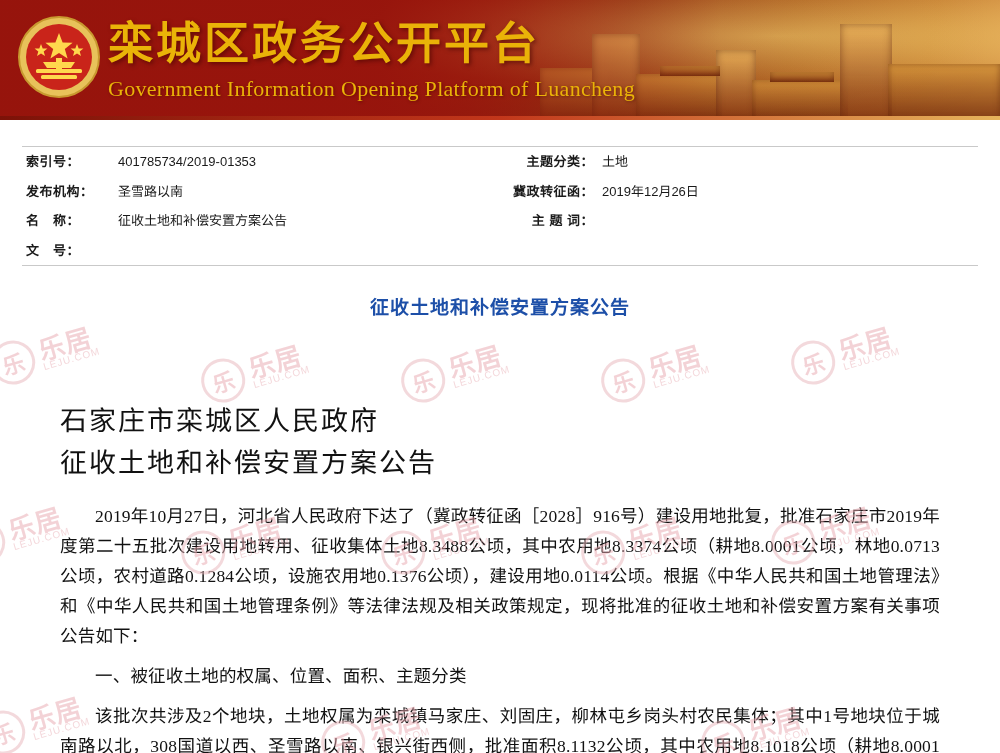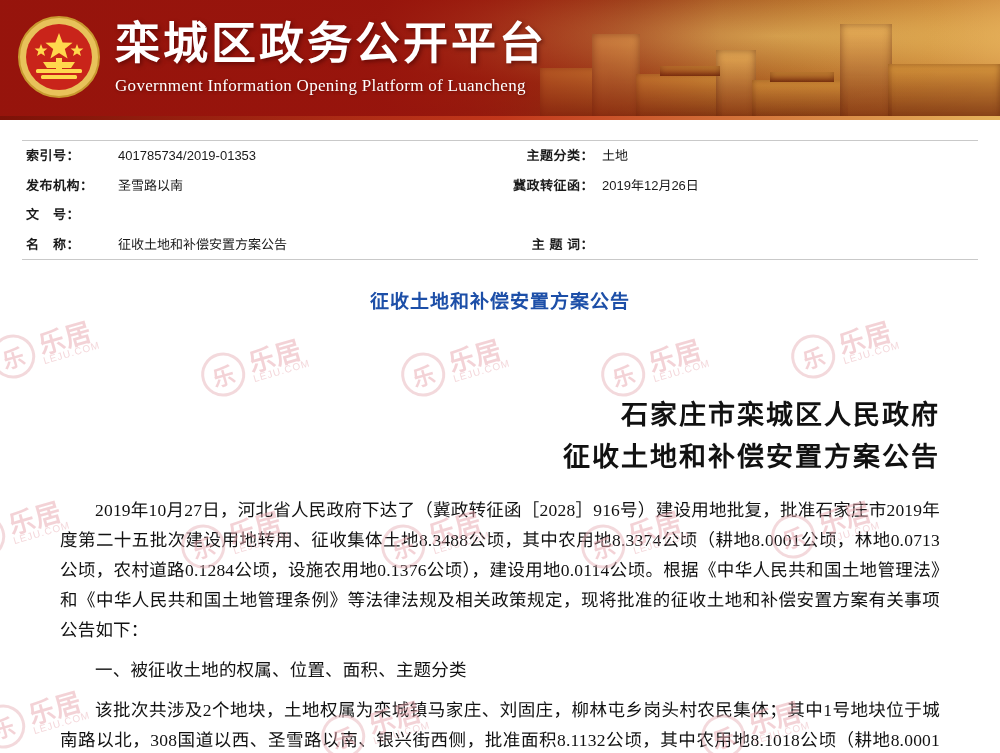--- a/index.html
+++ b/index.html
@@ -67,43 +67,43 @@
     position: absolute;
     left: 16px;
     top: 14px;
     width: 86px;
     height: 86px;
   }
   .emblem svg { display: block; }
 
   .banner-titles {
     position: absolute;
-    left: 115px;
+    left: 108px;
     top: 16px;
-    color: #ffffff;
+    color: #eab308;
   }
   .banner-title-cn {
     font-family: "Liberation Serif", "DejaVu Serif", serif;
     font-size: 45px;
     font-weight: bold;
     letter-spacing: 3px;
     line-height: 1.25;
     text-shadow: 2px 2px 4px rgba(60,0,0,0.55);
   }
   .banner-title-en {
     font-family: "Liberation Serif", "DejaVu Serif", serif;
-    font-size: 17px;
+    font-size: 22px;
     letter-spacing: 0.3px;
     margin-top: 4px;
     text-shadow: 1px 1px 3px rgba(60,0,0,0.5);
   }
 
   
   .meta-wrap {
-    padding: 20px 22px 0 22px;
+    padding: 26px 22px 0 22px;
   }
   table.meta {
     width: 956px;
     border-collapse: collapse;
     font-family: "Liberation Sans", "DejaVu Sans", sans-serif;
     font-size: 13px;
     color: #1a1a1a;
     border-top: 1px solid #c9c9c9;
     border-bottom: 1px solid #c9c9c9;
   }
@@ -140,23 +140,23 @@
     text-align: center;
     color: #1d4fa8;
     font-size: 19px;
     font-weight: bold;
     letter-spacing: 1px;
     text-decoration: none;
     display: block;
     margin-bottom: 82px;
   }
   .doc-heading {
-    text-align: right;
+    text-align: left;
     font-size: 27px;
-    font-weight: bold;
+    font-weight: normal;
     line-height: 1.55;
     letter-spacing: 2px;
   }
   .doc-number {
     text-align: center;
     font-size: 21px;
     margin-top: 10px;
     letter-spacing: 1px;
   }
   .doc-p {
@@ -273,31 +273,31 @@
       <td class="lbl2">主题分类：</td>
       <td>土地</td>
     </tr>
     <tr>
       <td class="lbl">发布机构：</td>
       <td class="val">圣雪路以南</td>
       <td class="lbl2">冀政转征函：</td>
       <td>2019年12月26日</td>
     </tr>
     <tr>
+      <td class="lbl">名　称：</td>
+      <td class="val">征收土地和补偿安置方案公告</td>
+      <td class="lbl2">主 题 词：</td>
+      <td></td>
+    </tr>
+    <tr>
       <td class="lbl">文　号：</td>
       <td class="val"></td>
       <td class="lbl2"></td>
       <td></td>
     </tr>
-    <tr>
-      <td class="lbl">名　称：</td>
-      <td class="val">征收土地和补偿安置方案公告</td>
-      <td class="lbl2">主 题 词：</td>
-      <td></td>
-    </tr>
   </tbody>
     </table>
 </div>
 
 <div class="doc">
 
   <a class="doc-top-link" href="#">征收土地和补偿安置方案公告</a>
 
   <div>
     <div class="doc-heading">石家庄市栾城区人民政府</div>

